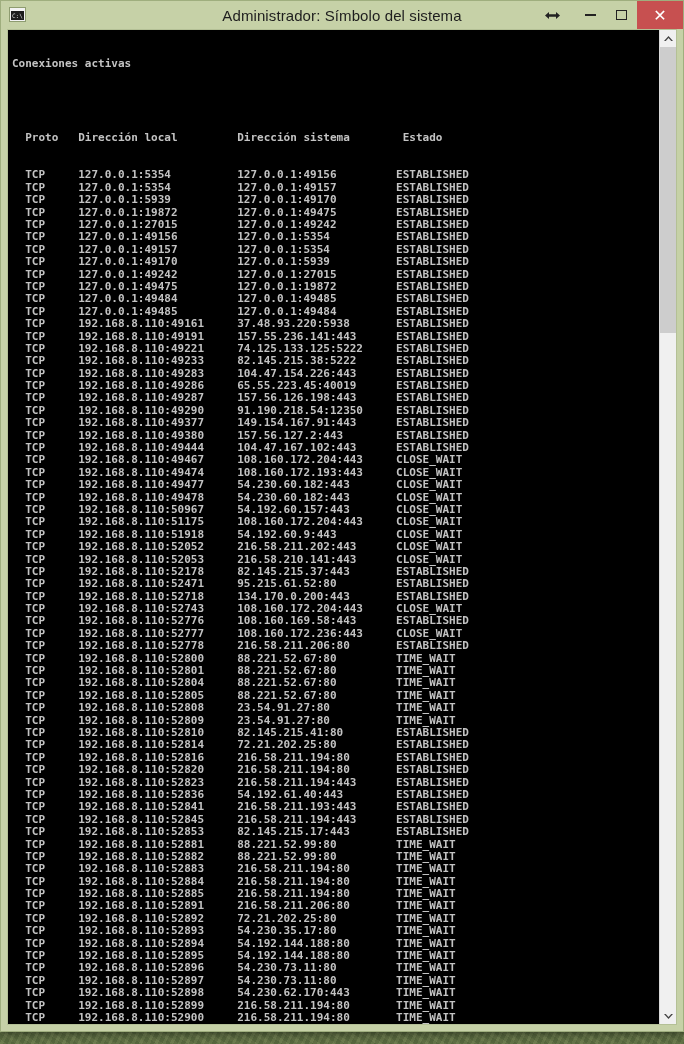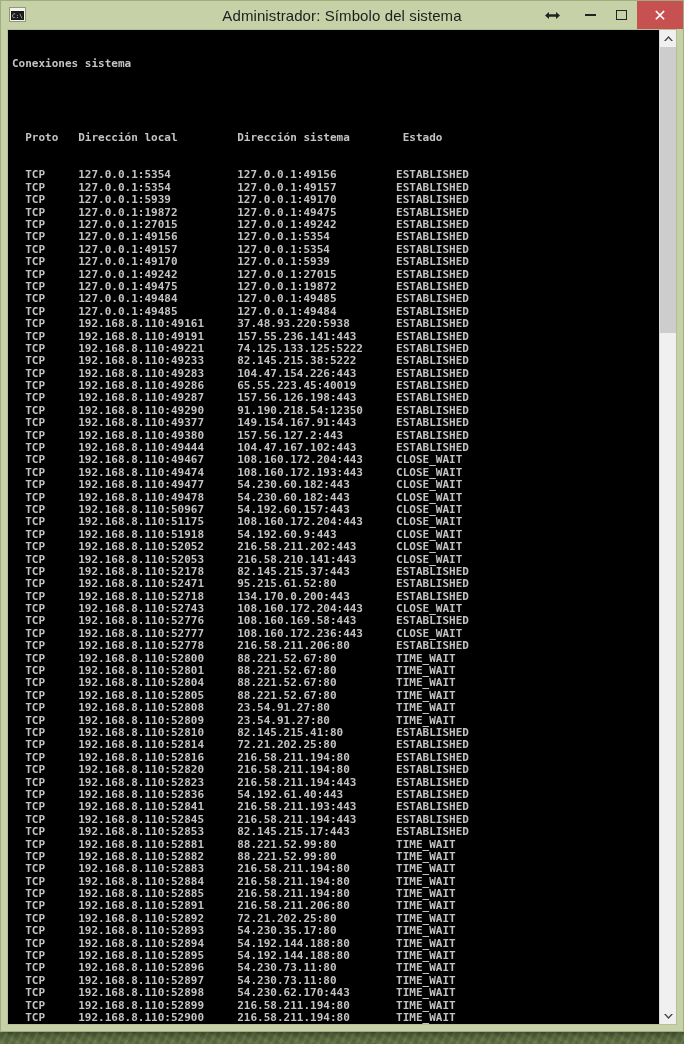--- a/index.html
+++ b/index.html
@@ -208,21 +208,21 @@
       </div>
       <div class="win-btn" id="btn-maximize">
         <span class="sq-glyph"></span>
       </div>
       <div class="win-btn" id="btn-close">✕</div>
     </div>
   </div>
 
   <div id="console-area">
     <div id="console-text">
-      <div class="console-line">Conexiones sistema</div>
+      <div class="console-line">Conexiones activas</div>
       <div class="blank-line">&nbsp;</div>
       <div class="console-line" id="column-header">  Proto   Dirección local         Dirección sistema        Estado</div>
       <div id="rows-container"><div class="console-line">  TCP     127.0.0.1:5354          127.0.0.1:49156         ESTABLISHED</div><div class="console-line">  TCP     127.0.0.1:5354          127.0.0.1:49157         ESTABLISHED</div><div class="console-line">  TCP     127.0.0.1:5939          127.0.0.1:49170         ESTABLISHED</div><div class="console-line">  TCP     127.0.0.1:19872         127.0.0.1:49475         ESTABLISHED</div><div class="console-line">  TCP     127.0.0.1:27015         127.0.0.1:49242         ESTABLISHED</div><div class="console-line">  TCP     127.0.0.1:49156         127.0.0.1:5354          ESTABLISHED</div><div class="console-line">  TCP     127.0.0.1:49157         127.0.0.1:5354          ESTABLISHED</div><div class="console-line">  TCP     127.0.0.1:49170         127.0.0.1:5939          ESTABLISHED</div><div class="console-line">  TCP     127.0.0.1:49242         127.0.0.1:27015         ESTABLISHED</div><div class="console-line">  TCP     127.0.0.1:49475         127.0.0.1:19872         ESTABLISHED</div><div class="console-line">  TCP     127.0.0.1:49484         127.0.0.1:49485         ESTABLISHED</div><div class="console-line">  TCP     127.0.0.1:49485         127.0.0.1:49484         ESTABLISHED</div><div class="console-line">  TCP     192.168.8.110:49161     37.48.93.220:5938       ESTABLISHED</div><div class="console-line">  TCP     192.168.8.110:49191     157.55.236.141:443      ESTABLISHED</div><div class="console-line">  TCP     192.168.8.110:49221     74.125.133.125:5222     ESTABLISHED</div><div class="console-line">  TCP     192.168.8.110:49233     82.145.215.38:5222      ESTABLISHED</div><div class="console-line">  TCP     192.168.8.110:49283     104.47.154.226:443      ESTABLISHED</div><div class="console-line">  TCP     192.168.8.110:49286     65.55.223.45:40019      ESTABLISHED</div><div class="console-line">  TCP     192.168.8.110:49287     157.56.126.198:443      ESTABLISHED</div><div class="console-line">  TCP     192.168.8.110:49290     91.190.218.54:12350     ESTABLISHED</div><div class="console-line">  TCP     192.168.8.110:49377     149.154.167.91:443      ESTABLISHED</div><div class="console-line">  TCP     192.168.8.110:49380     157.56.127.2:443        ESTABLISHED</div><div class="console-line">  TCP     192.168.8.110:49444     104.47.167.102:443      ESTABLISHED</div><div class="console-line">  TCP     192.168.8.110:49467     108.160.172.204:443     CLOSE_WAIT</div><div class="console-line">  TCP     192.168.8.110:49474     108.160.172.193:443     CLOSE_WAIT</div><div class="console-line">  TCP     192.168.8.110:49477     54.230.60.182:443       CLOSE_WAIT</div><div class="console-line">  TCP     192.168.8.110:49478     54.230.60.182:443       CLOSE_WAIT</div><div class="console-line">  TCP     192.168.8.110:50967     54.192.60.157:443       CLOSE_WAIT</div><div class="console-line">  TCP     192.168.8.110:51175     108.160.172.204:443     CLOSE_WAIT</div><div class="console-line">  TCP     192.168.8.110:51918     54.192.60.9:443         CLOSE_WAIT</div><div class="console-line">  TCP     192.168.8.110:52052     216.58.211.202:443      CLOSE_WAIT</div><div class="console-line">  TCP     192.168.8.110:52053     216.58.210.141:443      CLOSE_WAIT</div><div class="console-line">  TCP     192.168.8.110:52178     82.145.215.37:443       ESTABLISHED</div><div class="console-line">  TCP     192.168.8.110:52471     95.215.61.52:80         ESTABLISHED</div><div class="console-line">  TCP     192.168.8.110:52718     134.170.0.200:443       ESTABLISHED</div><div class="console-line">  TCP     192.168.8.110:52743     108.160.172.204:443     CLOSE_WAIT</div><div class="console-line">  TCP     192.168.8.110:52776     108.160.169.58:443      ESTABLISHED</div><div class="console-line">  TCP     192.168.8.110:52777     108.160.172.236:443     CLOSE_WAIT</div><div class="console-line">  TCP     192.168.8.110:52778     216.58.211.206:80       ESTABLISHED</div><div class="console-line">  TCP     192.168.8.110:52800     88.221.52.67:80         TIME_WAIT</div><div class="console-line">  TCP     192.168.8.110:52801     88.221.52.67:80         TIME_WAIT</div><div class="console-line">  TCP     192.168.8.110:52804     88.221.52.67:80         TIME_WAIT</div><div class="console-line">  TCP     192.168.8.110:52805     88.221.52.67:80         TIME_WAIT</div><div class="console-line">  TCP     192.168.8.110:52808     23.54.91.27:80          TIME_WAIT</div><div class="console-line">  TCP     192.168.8.110:52809     23.54.91.27:80          TIME_WAIT</div><div class="console-line">  TCP     192.168.8.110:52810     82.145.215.41:80        ESTABLISHED</div><div class="console-line">  TCP     192.168.8.110:52814     72.21.202.25:80         ESTABLISHED</div><div class="console-line">  TCP     192.168.8.110:52816     216.58.211.194:80       ESTABLISHED</div><div class="console-line">  TCP     192.168.8.110:52820     216.58.211.194:80       ESTABLISHED</div><div class="console-line">  TCP     192.168.8.110:52823     216.58.211.194:443      ESTABLISHED</div><div class="console-line">  TCP     192.168.8.110:52836     54.192.61.40:443        ESTABLISHED</div><div class="console-line">  TCP     192.168.8.110:52841     216.58.211.193:443      ESTABLISHED</div><div class="console-line">  TCP     192.168.8.110:52845     216.58.211.194:443      ESTABLISHED</div><div class="console-line">  TCP     192.168.8.110:52853     82.145.215.17:443       ESTABLISHED</div><div class="console-line">  TCP     192.168.8.110:52881     88.221.52.99:80         TIME_WAIT</div><div class="console-line">  TCP     192.168.8.110:52882     88.221.52.99:80         TIME_WAIT</div><div class="console-line">  TCP     192.168.8.110:52883     216.58.211.194:80       TIME_WAIT</div><div class="console-line">  TCP     192.168.8.110:52884     216.58.211.194:80       TIME_WAIT</div><div class="console-line">  TCP     192.168.8.110:52885     216.58.211.194:80       TIME_WAIT</div><div class="console-line">  TCP     192.168.8.110:52891     216.58.211.206:80       TIME_WAIT</div><div class="console-line">  TCP     192.168.8.110:52892     72.21.202.25:80         TIME_WAIT</div><div class="console-line">  TCP     192.168.8.110:52893     54.230.35.17:80         TIME_WAIT</div><div class="console-line">  TCP     192.168.8.110:52894     54.192.144.188:80       TIME_WAIT</div><div class="console-line">  TCP     192.168.8.110:52895     54.192.144.188:80       TIME_WAIT</div><div class="console-line">  TCP     192.168.8.110:52896     54.230.73.11:80         TIME_WAIT</div><div class="console-line">  TCP     192.168.8.110:52897     54.230.73.11:80         TIME_WAIT</div><div class="console-line">  TCP     192.168.8.110:52898     54.230.62.170:443       TIME_WAIT</div><div class="console-line">  TCP     192.168.8.110:52899     216.58.211.194:80       TIME_WAIT</div><div class="console-line">  TCP     192.168.8.110:52900     216.58.211.194:80       TIME_WAIT</div></div>
     </div>
 
     <div id="console-scrollbar">
       <div class="scroll-arrow" id="scroll-up">
         <svg width="9" height="6" viewBox="0 0 9 6" aria-hidden="true">
           <path d="M4.5 0 L9 5 L7.2 5 L4.5 2 L1.8 5 L0 5 Z" fill="#444"></path>
         </svg>

